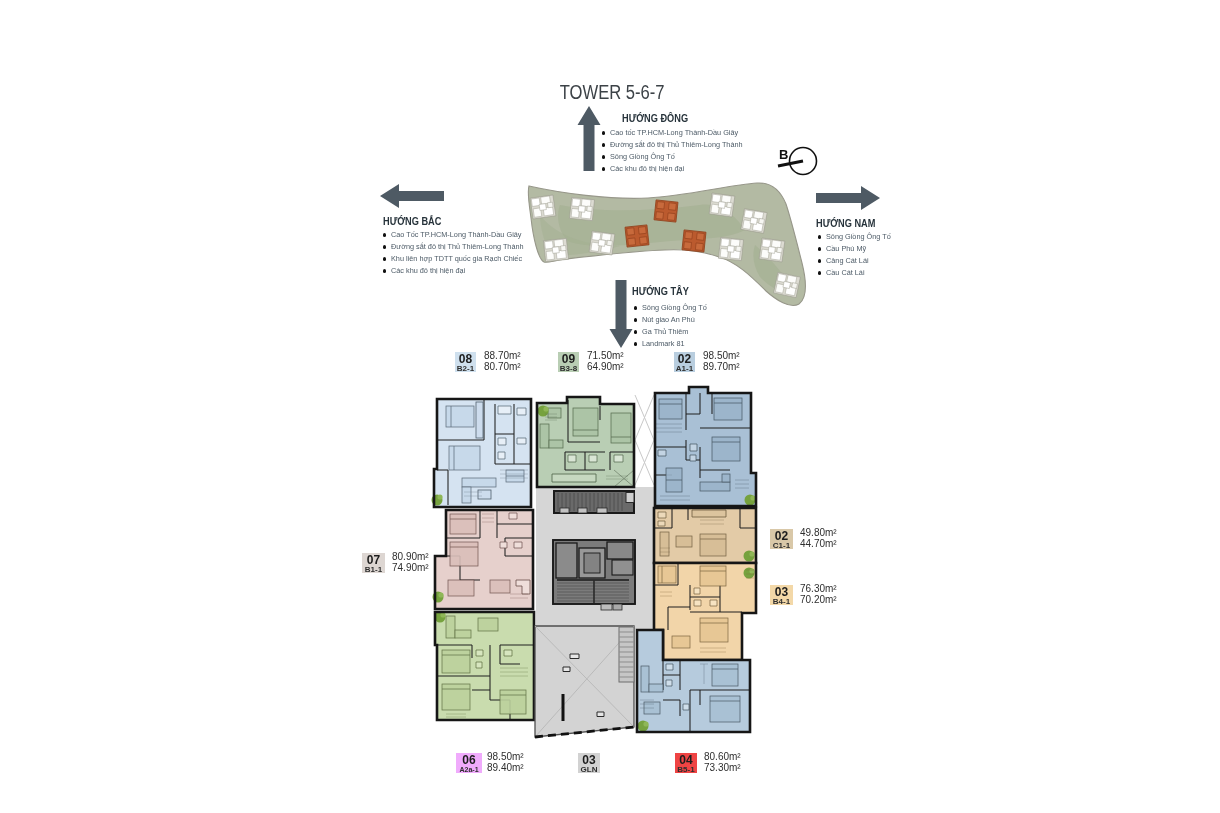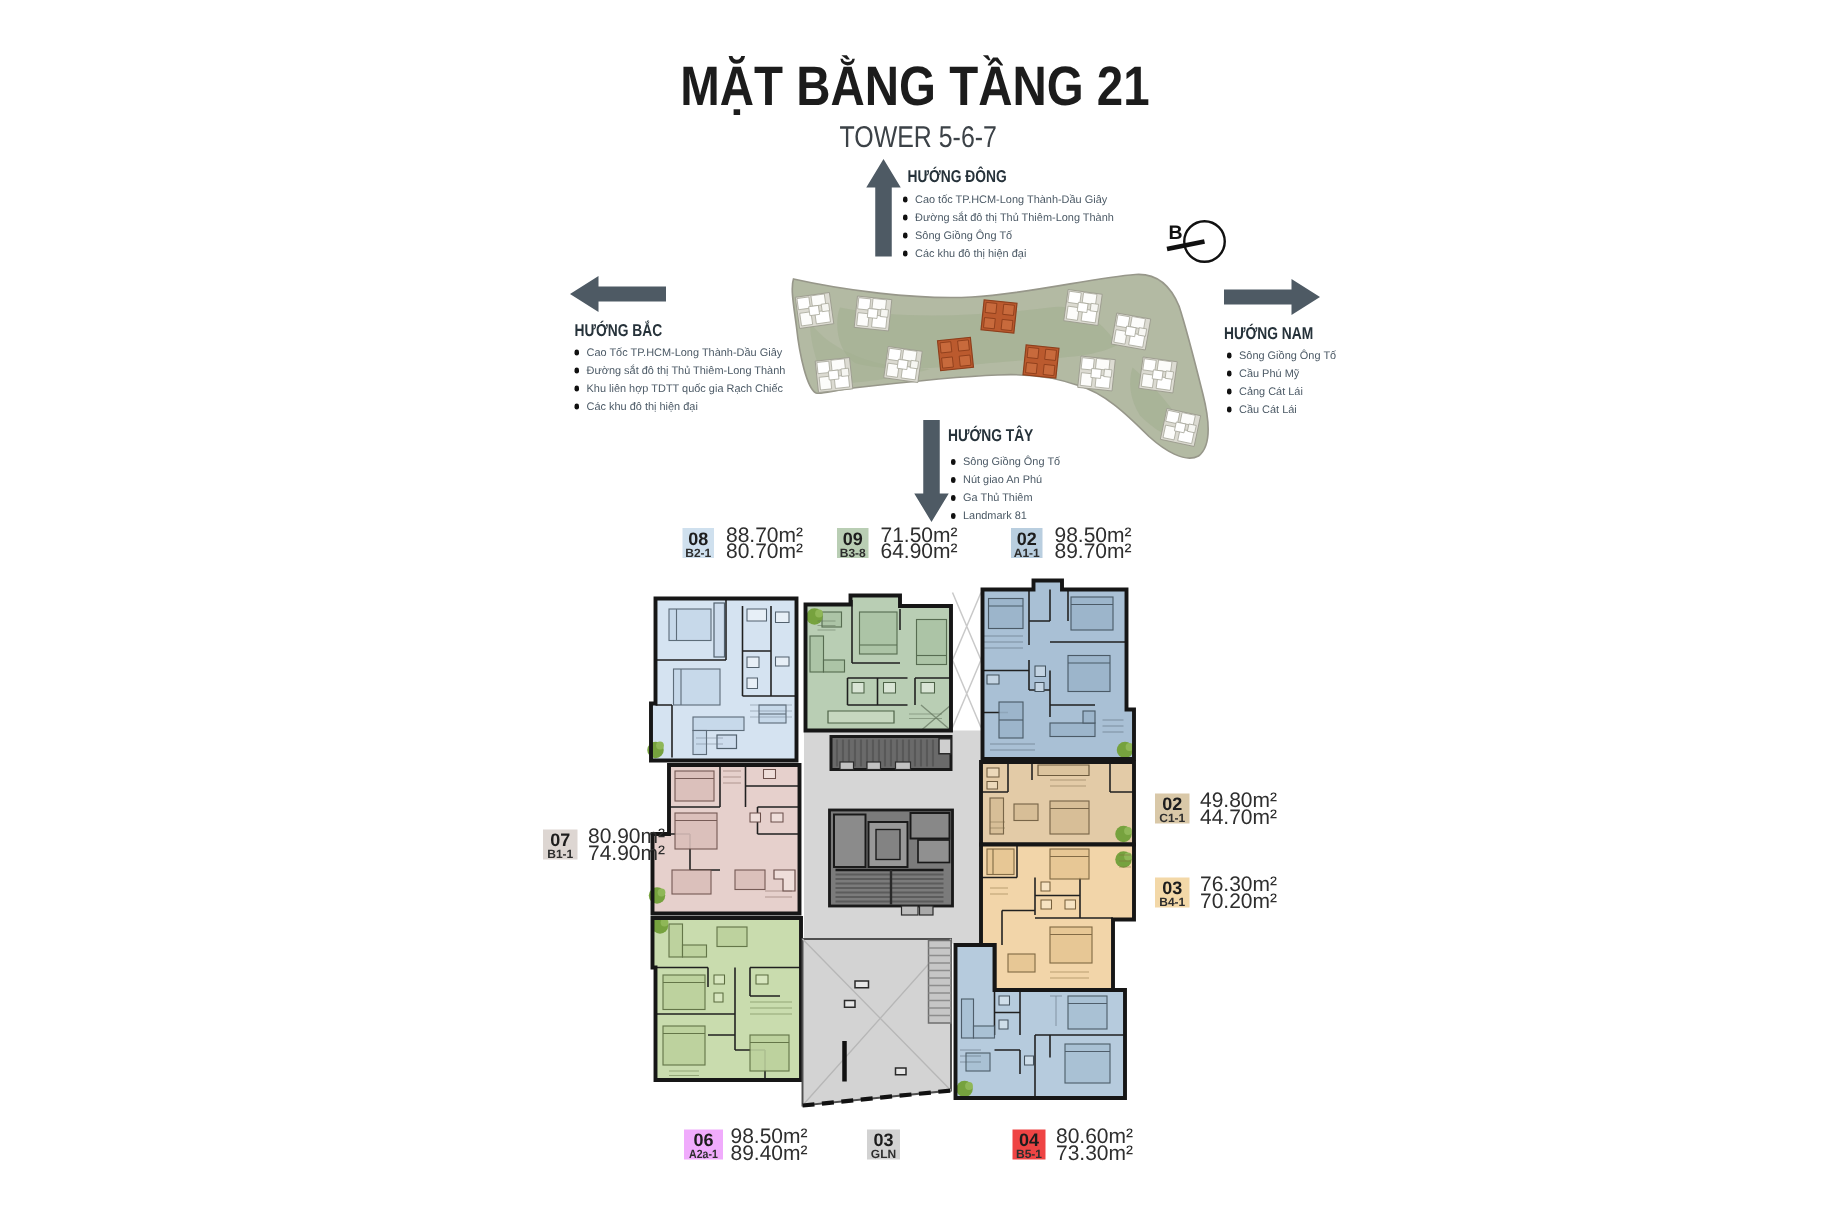--- a/index.html
+++ b/index.html
@@ -7,36 +7,35 @@
   .abs{position:absolute}
   .hd{font-weight:bold;font-size:11.5px;color:#26323a;letter-spacing:0;transform:scaleX(.8);transform-origin:0 50%;display:inline-block}
   .hdw{height:12px}
   .bl{font-size:7.3px;color:#4c5a66;line-height:12px;white-space:nowrap;position:relative;padding-left:8px}
   .dot{position:absolute;left:0;top:4.2px;width:3.4px;height:3.4px;border-radius:50%;background:#111}
   .d2 .bl{padding-left:10px}
   .d2 .dot{left:2px}
   .chip{position:absolute;text-align:center;font-weight:bold;color:#1d1d1d}
   .chip .num{font-size:12px;line-height:11.5px;display:block;padding-top:1.5px}
   .chip .code{font-size:8px;line-height:7.5px;display:block;color:#2e2e2e}
-  .areas{position:absolute;font-size:14px;color:#2e2e2e;line-height:10.8px;white-space:nowrap}
+  .areas{position:absolute;font-size:10px;color:#2e2e2e;line-height:10.8px;white-space:nowrap}
 </style>
 </head>
 <body>
 <div class="page">
 
-  <div class="abs" style="left:0;top:37px;width:1220px;text-align:center;font-size:37px;font-weight:bold;color:#1c1c1c"><span style="display:inline-block;transform:scaleX(.855);transform-origin:50% 50%">MẶT BẰNG TẦNG 21</span></div>
 
   <div class="abs" style="left:2px;top:81px;width:1220px;text-align:center;font-size:20px;color:#3c4247"><span style="display:inline-block;transform:scaleX(.83);transform-origin:50% 50%">TOWER 5-6-7</span></div>
 
   <svg class="abs" style="left:570px;top:104px" width="40" height="70" viewBox="0 0 40 70">
     <path d="M19,2 L30.5,21 L24.5,21 L24.5,67 L13.5,67 L13.5,21 L7.5,21 Z" fill="#4e5a64"></path>
   </svg>
 
   <div class="abs" style="left:602px;top:108px">
-    <div class="hdw" style="margin-left:3px"><span class="hd">HƯỚNG ĐÔNG</span></div>
+    <div class="hdw" style="margin-left:20px"><span class="hd">HƯỚNG ĐÔNG</span></div>
     <div class="bl" style="margin-top:7px"><span class="dot"></span>Cao tốc TP.HCM-Long Thành-Dầu Giây</div>
     <div class="bl"><span class="dot"></span>Đường sắt đô thị Thủ Thiêm-Long Thành</div>
     <div class="bl"><span class="dot"></span>Sông Giồng Ông Tố</div>
     <div class="bl"><span class="dot"></span>Các khu đô thị hiện đại</div>
   </div>
 
   <svg class="abs" style="left:770px;top:140px" width="60" height="45" viewBox="0 0 60 45">
     <circle cx="33" cy="21" r="13.5" fill="none" stroke="#111" stroke-width="1.6"></circle>
     <path d="M33,21 L8,26" stroke="#111" stroke-width="3.2"></path>
     <text x="9" y="19" font-family="Liberation Sans,sans-serif" font-size="13" font-weight="bold" fill="#111">B</text>

